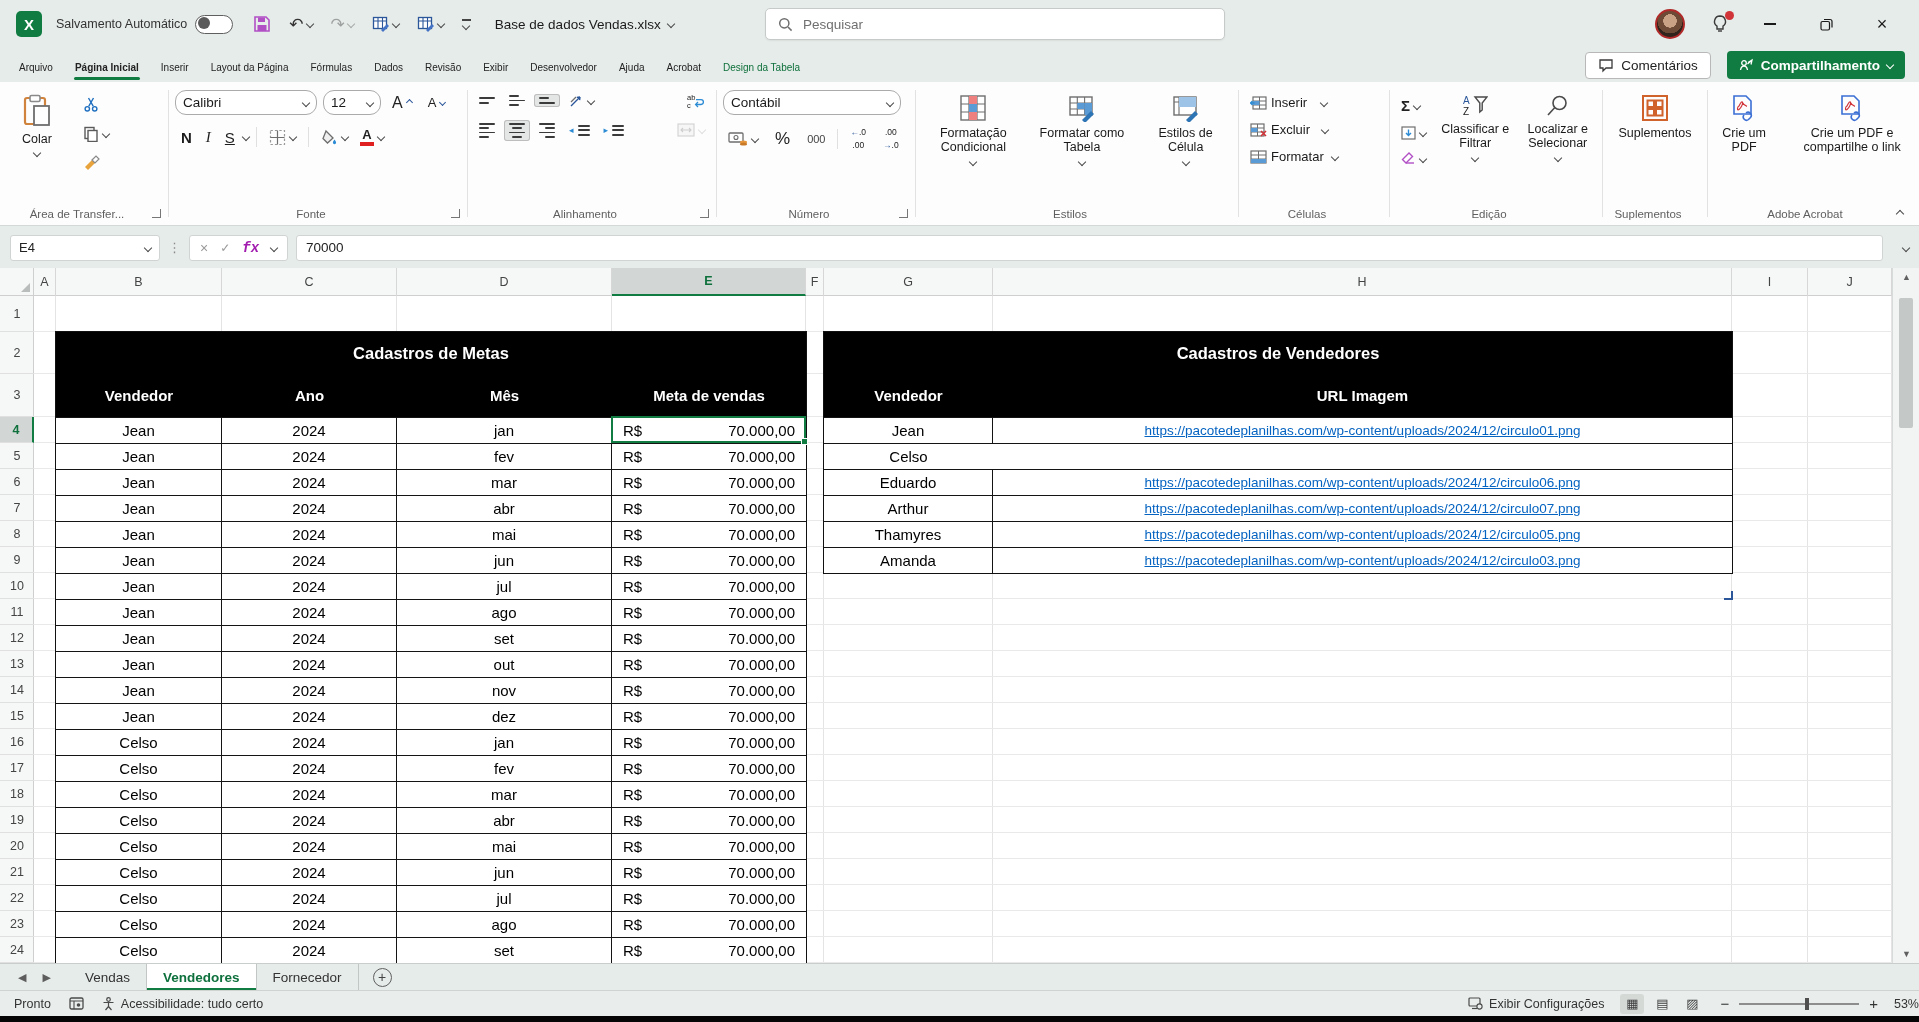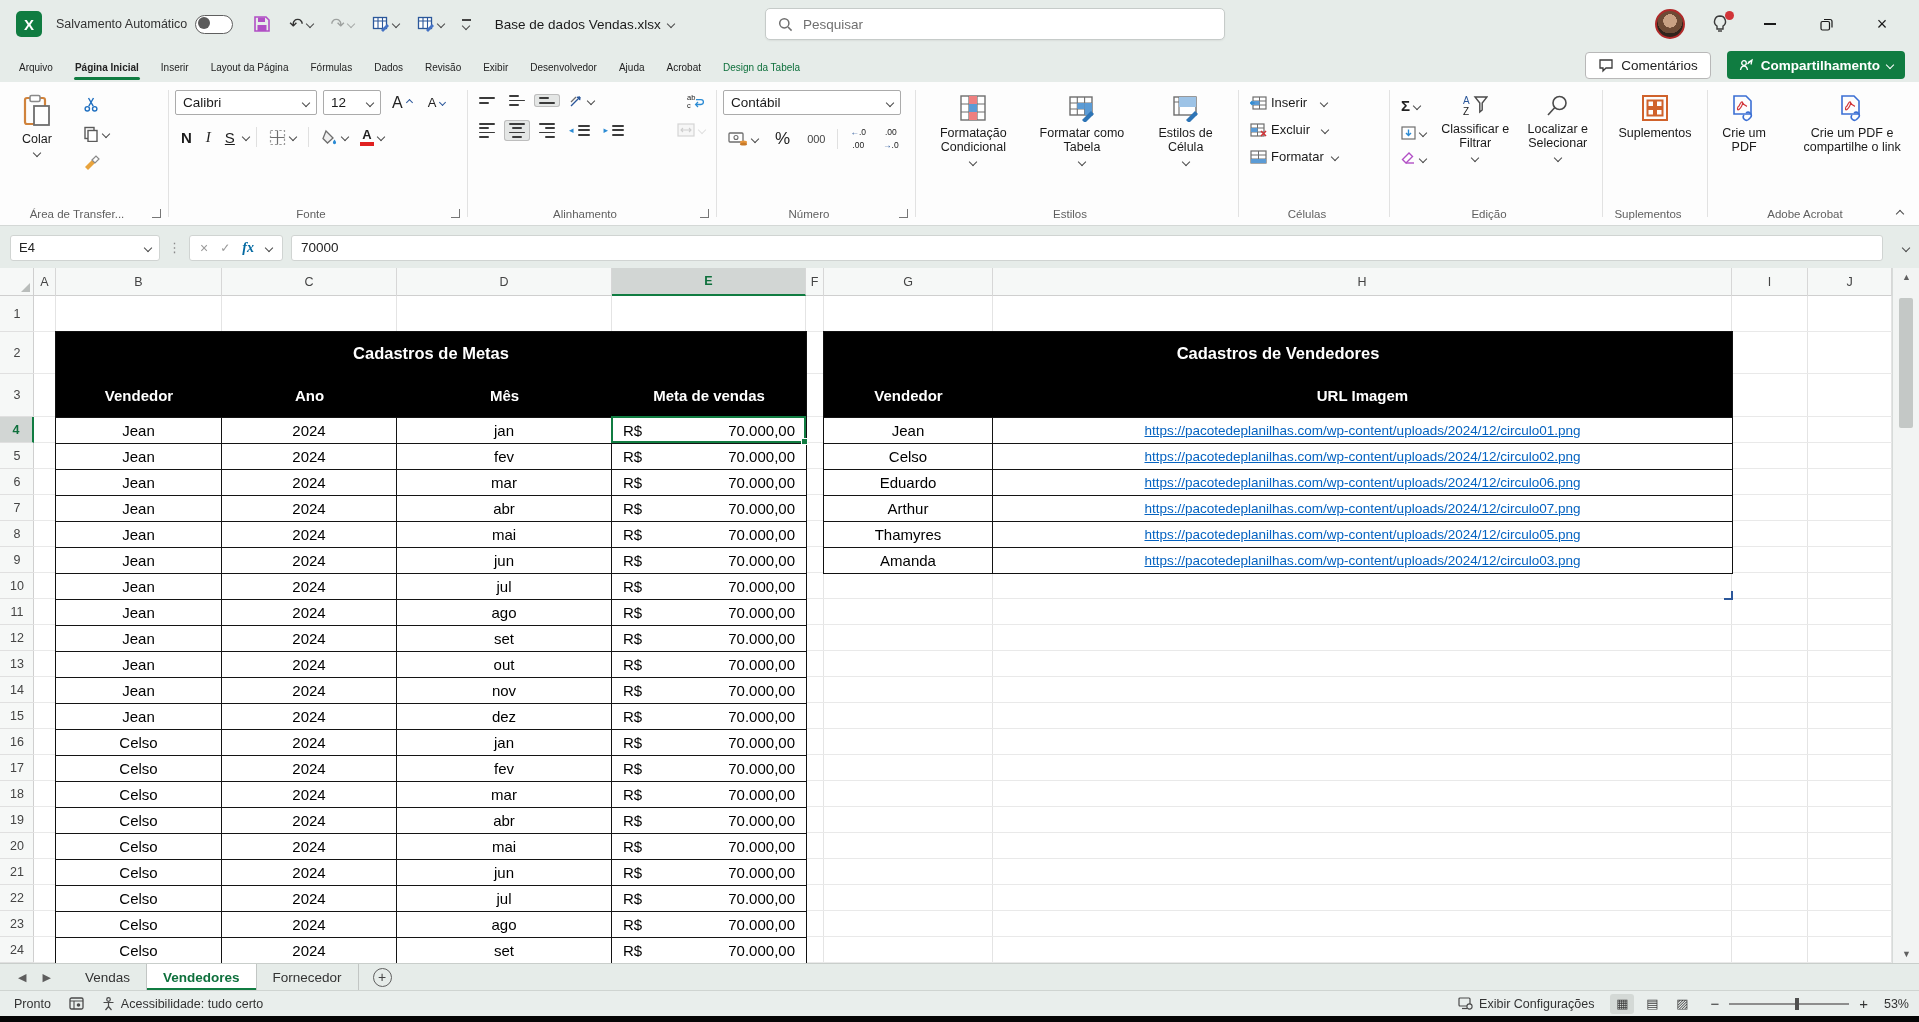--- a/index.html
+++ b/index.html
@@ -35,37 +35,37 @@
   #mb-right{position:absolute;right:14px;top:3px;display:flex;gap:16px;align-items:center}
   #commentsbtn{height:27px;background:#fff;border:1px solid #b8b8b8;border-radius:4px;display:flex;align-items:center;gap:7px;padding:0 12px;font-size:13.5px}
   #sharebtn{height:28px;background:#107c41;border-radius:4px;color:#fff;display:flex;align-items:center;gap:7px;padding:0 12px;font-size:13.5px;font-weight:bold}
   #sharebtn .cv{border-color:#fff}
   
   #ribbon{top:82px;left:0;width:1919px;height:144px;background:#fdfdfd;border-bottom:1px solid #d4d8d6;display:flex}
   .rgroup{position:relative;height:100%;flex:none;padding:8px 6px 24px}
   .rdiv{width:1px;background:#e2e2e2;margin:8px 0;flex:none}
   .rglabel{position:absolute;bottom:5px;left:0;right:14px;text-align:center;font-size:11.5px;color:#5f5f5f;white-space:nowrap}
   .lau{position:absolute;right:7px;bottom:7px;width:9px;height:9px;border-right:1.6px solid #767676;border-bottom:1.6px solid #767676}
-  .combo{background:#fff;border:1px solid #ababab;border-radius:2px;height:25px;display:flex;align-items:center;justify-content:space-between;padding:0 7px;font-size:13.5px;color:#1a1a1a}
+  .combo{background:#fff;border:1px solid #ababab;border-radius:11px;height:25px;display:flex;align-items:center;justify-content:space-between;padding:0 7px;font-size:13.5px;color:#1a1a1a}
   .mb{display:flex;align-items:center;gap:4px;padding:3px 5px;border-radius:3px}
   .mb.selbox{background:#e4e6e5;box-shadow:inset 0 0 0 1px #bdbdbd}
   .lines{display:flex;flex-direction:column;gap:2.5px;width:16px}
   .ln{height:1.8px;background:#3b3b3b;border-radius:1px}
   .bigbtn{display:flex;flex-direction:column;align-items:center;gap:4px;padding:4px 4px 0;border-radius:4px;text-align:center}
   .bigbtn .blabel{font-size:12.5px;line-height:1.15;color:#1a1a1a}
   .fontbtn{font-size:15px;color:#1c1c1c;padding:2px 6px}
   .ribtext{font-size:13px;color:#1a1a1a}
   .decmini{display:flex;flex-direction:column;line-height:1;font-size:8.5px;color:#1a1a1a;align-items:center}
   .decmini b{color:#2b579a}
   #collapse-ribbon{position:absolute;right:16px;bottom:8px}
   
   #fbar{top:227px;left:0;width:1919px;height:41px;background:#e6ece9;display:flex;align-items:center;padding:0 10px;gap:8px}
   #namebox{width:150px;height:26px;background:#fff;border:1px solid #d0d4d2;border-radius:3px;display:flex;align-items:center;justify-content:space-between;padding:0 8px;font-size:13px}
   #fxcluster{height:26px;background:#fff;border:1px solid #d0d4d2;border-radius:3px;display:flex;align-items:center;gap:12px;padding:0 10px;color:#9a9a9a;font-size:14px}
-  #fxcluster .fx{font-family:Liberation Serif, serif;font-style:italic;color:#0369a1;font-weight:bold}
+  #fxcluster .fx{font-family:Liberation Mono, monospace;font-style:italic;color:#a21caf;font-weight:bold}
   #finput{flex:1;height:26px;background:#fff;border:1px solid #d0d4d2;border-radius:3px;display:flex;align-items:center;padding:0 9px;font-size:13.5px;margin-right:26px}
   
   #sheet{top:268px;left:0;width:1892px;height:695px;background:#fff;overflow:hidden}
   #corner{left:0;top:0;width:34px;height:28px;background:#f6f8f7;border-right:1px solid #cfcfcf;border-bottom:1px solid #cfcfcf}
   #corner::after{content:"";position:absolute;right:3px;bottom:3px;border-left:9px solid transparent;border-bottom:9px solid #b9bdbb}
   #colrow{left:34px;top:0;width:1858px;height:28px;background:#f6f8f7;border-bottom:1px solid #cfcfcf}
   .colhdr{position:absolute;top:0;height:28px;display:flex;align-items:center;justify-content:center;font-size:12.5px;color:#444;border-right:1px solid #d7d7d7}
   .colhdr.sel{background:#d2d6d4;color:#0e703c;font-weight:bold;border-bottom:2.5px solid #107c41}
   #gutter{left:0;top:28px;width:34px;height:667px;background:#f6f8f7;border-right:1px solid #cfcfcf}
   .rowhdr{position:absolute;left:0;width:34px;display:flex;align-items:center;justify-content:center;font-size:12.5px;color:#444;border-bottom:1px solid #e0e0e0}
@@ -92,21 +92,21 @@
   
   #sheettabs{top:963px;left:0;width:1919px;height:27px;background:#e6ece9;border-top:1px solid #c9cecb;display:flex;align-items:stretch}
   #tabnav{display:flex;align-items:center;gap:16px;padding:0 18px;color:#5d5d5d;font-size:11px}
   .stab{display:flex;align-items:center;padding:0 16px;font-size:13.5px;color:#333;border-right:1px solid #c2c6c4;position:relative}
   .stab.active{background:#fff;color:#0e703c;font-weight:bold}
   .stab.active::after{content:"";position:absolute;left:0;right:0;bottom:0;height:2.5px;background:#107c41}
   #addsheet{width:19px;height:19px;border:1.4px solid #5f5f5f;border-radius:50%;display:flex;align-items:center;justify-content:center;font-size:14px;color:#444;margin:0 0 0 14px;align-self:center}
   
   #statusbar{top:990px;left:0;width:1919px;height:26px;background:#e9eeec;border-top:1px solid #cfd4d1;display:flex;align-items:center;font-size:12.5px;color:#333}
   #sb-left{display:flex;align-items:center;gap:18px;padding-left:14px}
-  #sb-right{position:absolute;right:10px;display:flex;align-items:center;gap:16px}
+  #sb-right{position:absolute;right:0;display:flex;align-items:center;gap:16px}
   .viewicon{width:24px;height:20px;display:flex;align-items:center;justify-content:center;border-radius:3px;font-size:13px;color:#3c3c3c}
   .viewicon.sel{background:#d4d9d6}
   #zoomtrack{width:120px;height:2px;background:#8d8d8d;position:relative}
   #zoomhandle{position:absolute;left:55%;top:-5px;width:4px;height:12px;background:#4f4f4f}
   #blackstrip{top:1016px;left:0;width:1919px;height:6px;background:#050505}
   svg{display:block}
 </style>
 </head>
 <body>
 
@@ -902,23 +902,20 @@
           <div class="thcell" style="width: 739px;">URL Imagem</div>
         </div>
         <div class="trow" style="height: 26px;">
           <div class="tcell" style="width: 169px;">Jean</div>
           <div class="tcell linkcell" style="width: 739px;">
             <span class="lnk">https://pacotedeplanilhas.com/wp-content/uploads/2024/12/circulo01.png</span>
           </div>
         </div>
         <div class="trow" style="height: 26px;">
           <div class="tcell" style="width: 169px;">Celso</div>
-          <div class="tcell linkcell" style="width: 739px;">
-            <span class="lnk">https://pacotedeplanilhas.com/wp-content/uploads/2024/12/circulo02.png</span>
-          </div>
         </div>
         <div class="trow" style="height: 26px;">
           <div class="tcell" style="width: 169px;">Eduardo</div>
           <div class="tcell linkcell" style="width: 739px;">
             <span class="lnk">https://pacotedeplanilhas.com/wp-content/uploads/2024/12/circulo06.png</span>
           </div>
         </div>
         <div class="trow" style="height: 26px;">
           <div class="tcell" style="width: 169px;">Arthur</div>
           <div class="tcell linkcell" style="width: 739px;">

